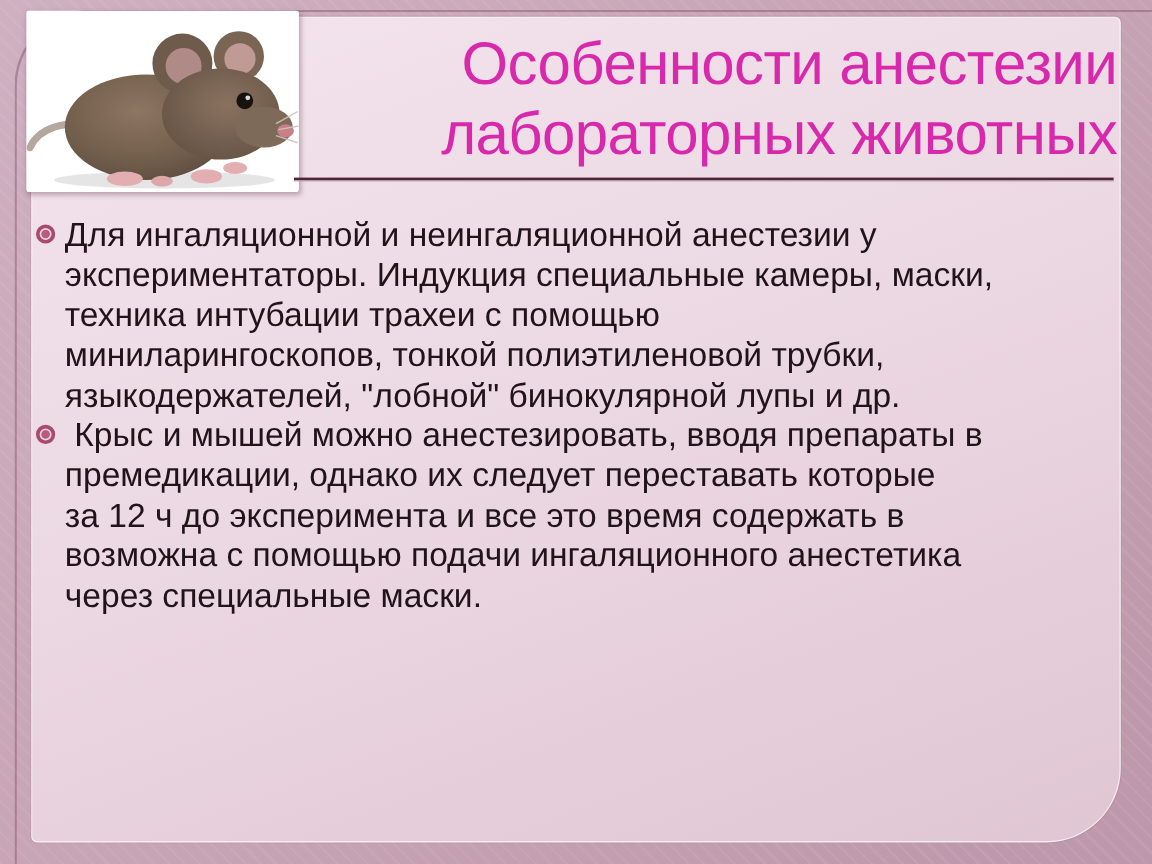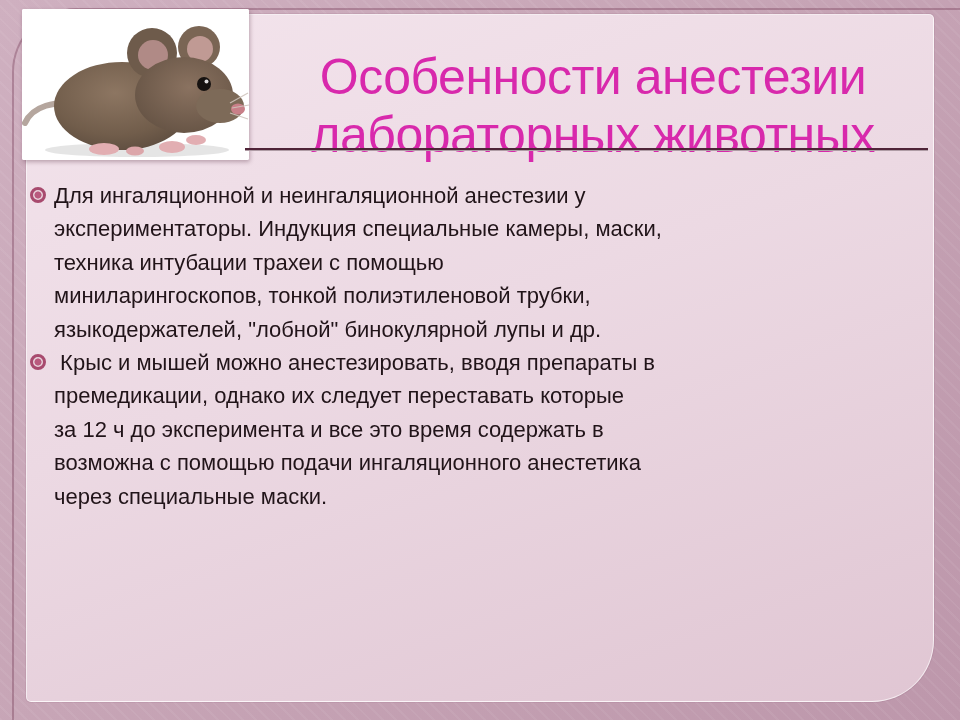--- a/index.html
+++ b/index.html
@@ -30,36 +30,35 @@
   .photo{
     position:absolute;left:22px;top:9px;width:227px;height:151px;
     background:#ffffff;border-radius:2px;
     box-shadow:1px 2px 4px rgba(80,40,60,0.35);
     overflow:hidden;
   }
   .photo svg{display:block;}
   
   .title{
     position:absolute;left:255px;top:24px;width:676px;
-    text-align:center;
+    text-align:right;
     color:#d829ac;
     font-size:50px;line-height:58px;letter-spacing:-0.5px;
     font-weight:400;
-    margin-top:24px;
   }
   .title-rule{
     position:absolute;left:245px;top:148px;width:683px;height:2px;
     background:#4f2438;
     border-bottom:1px solid rgba(255,255,255,0.55);
   }
   
   .body-text{
     position:absolute;left:30px;top:179px;width:902px;
     color:#211419;
-    font-size:22px;line-height:33.4px;
+    font-size:28px;line-height:33.4px;
   }
   .bullet{position:relative;padding-left:24px;}
   .bullet-marker{
     position:absolute;left:0;top:8px;width:10px;height:10px;
     border:3px solid #a84a6e;border-radius:50%;
     background:radial-gradient(circle at 50% 50%, #b95a7e 0 45%, #e8d2db 55%);
   }
   .tline{white-space:pre;}
 </style>
 </head>

